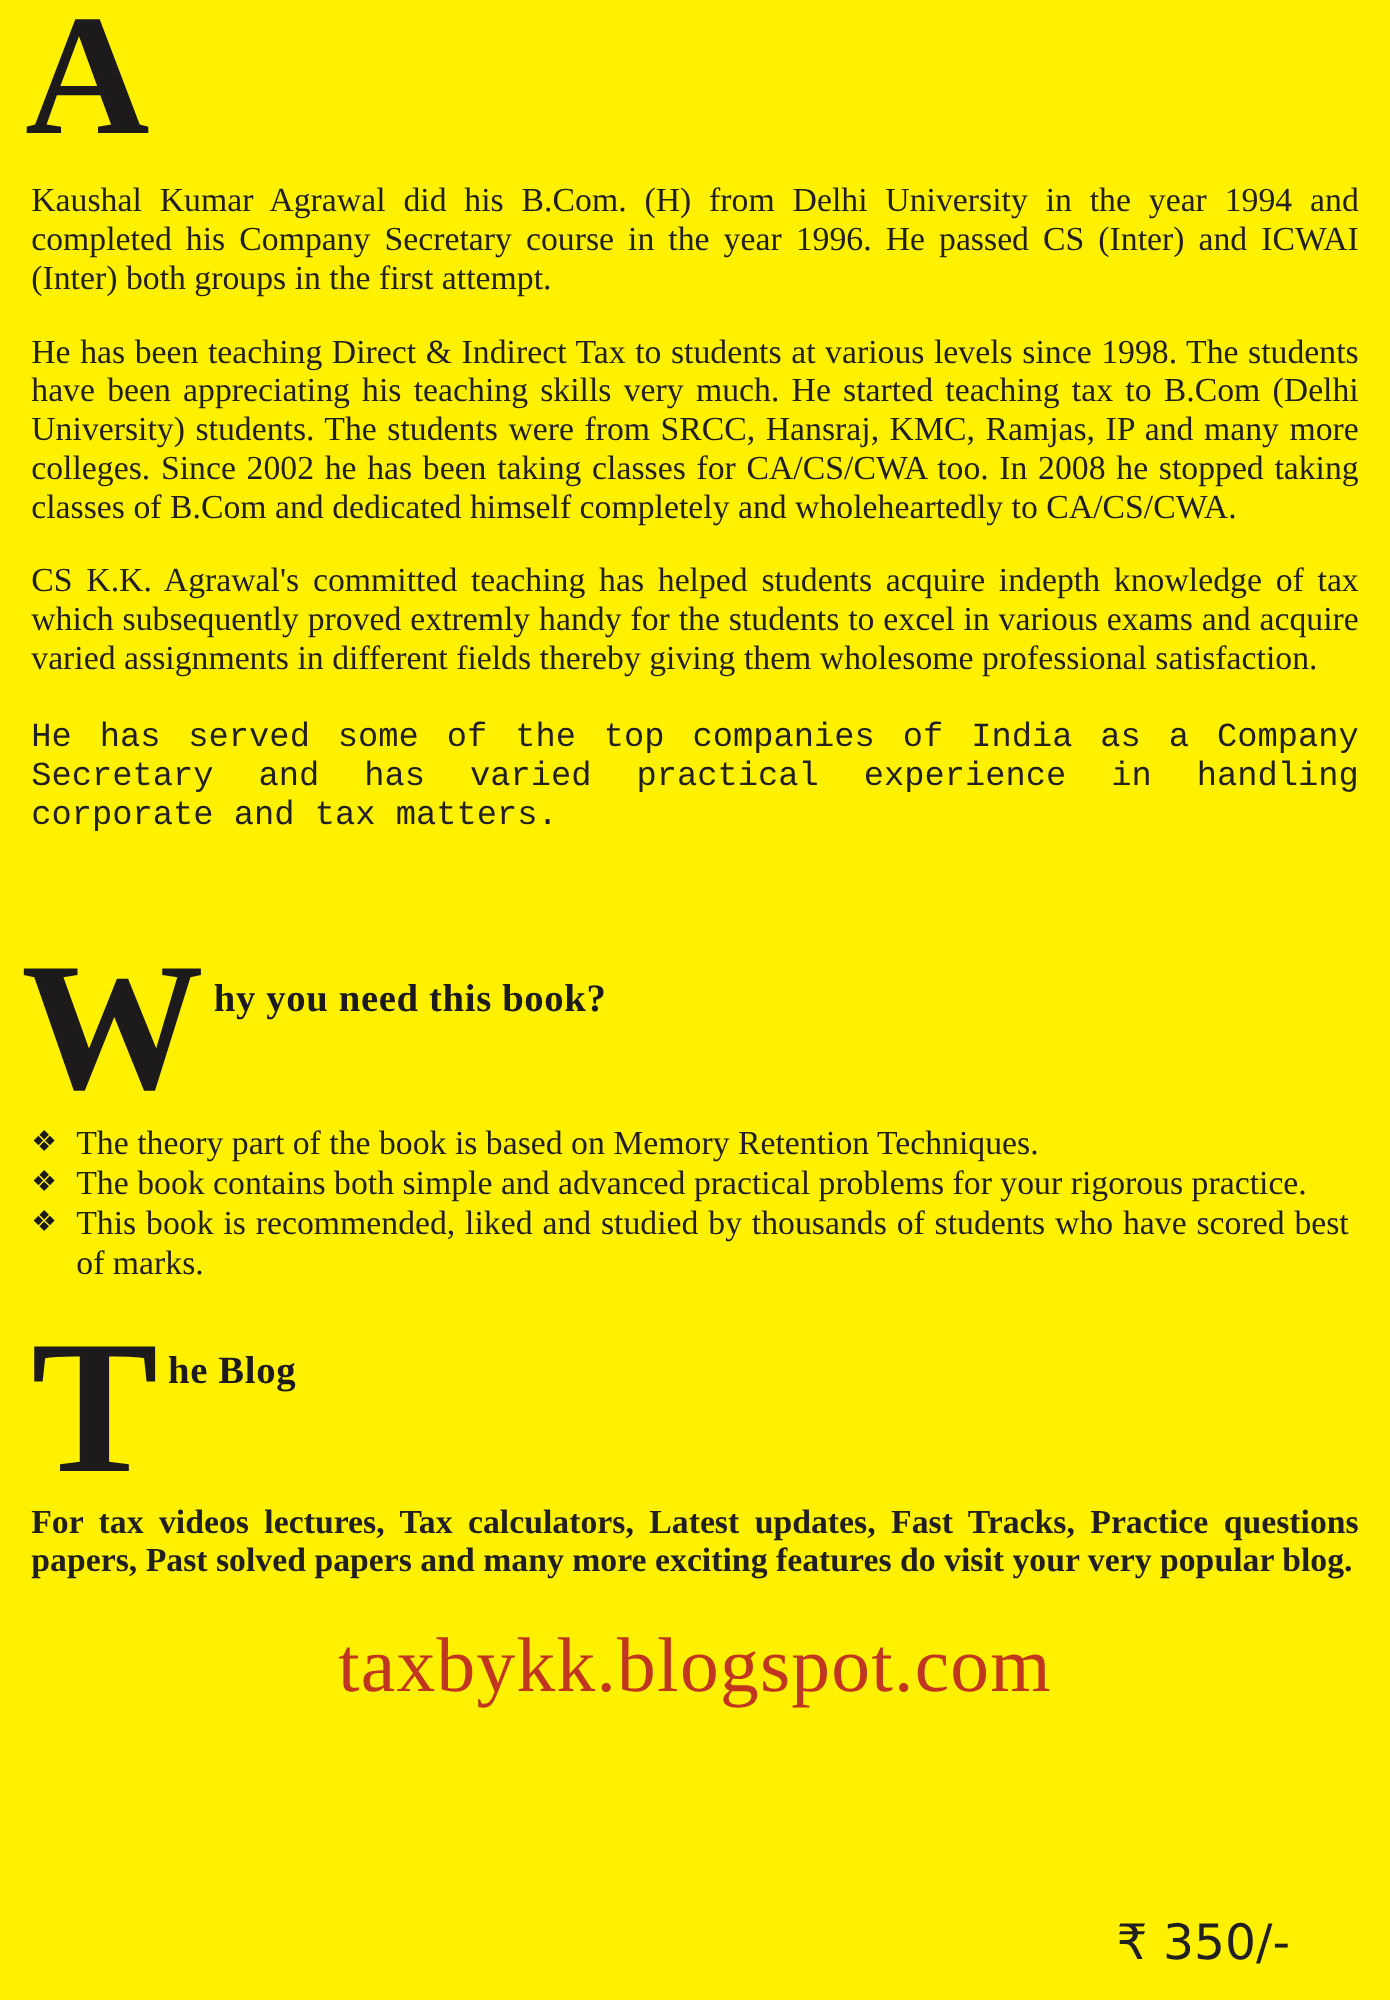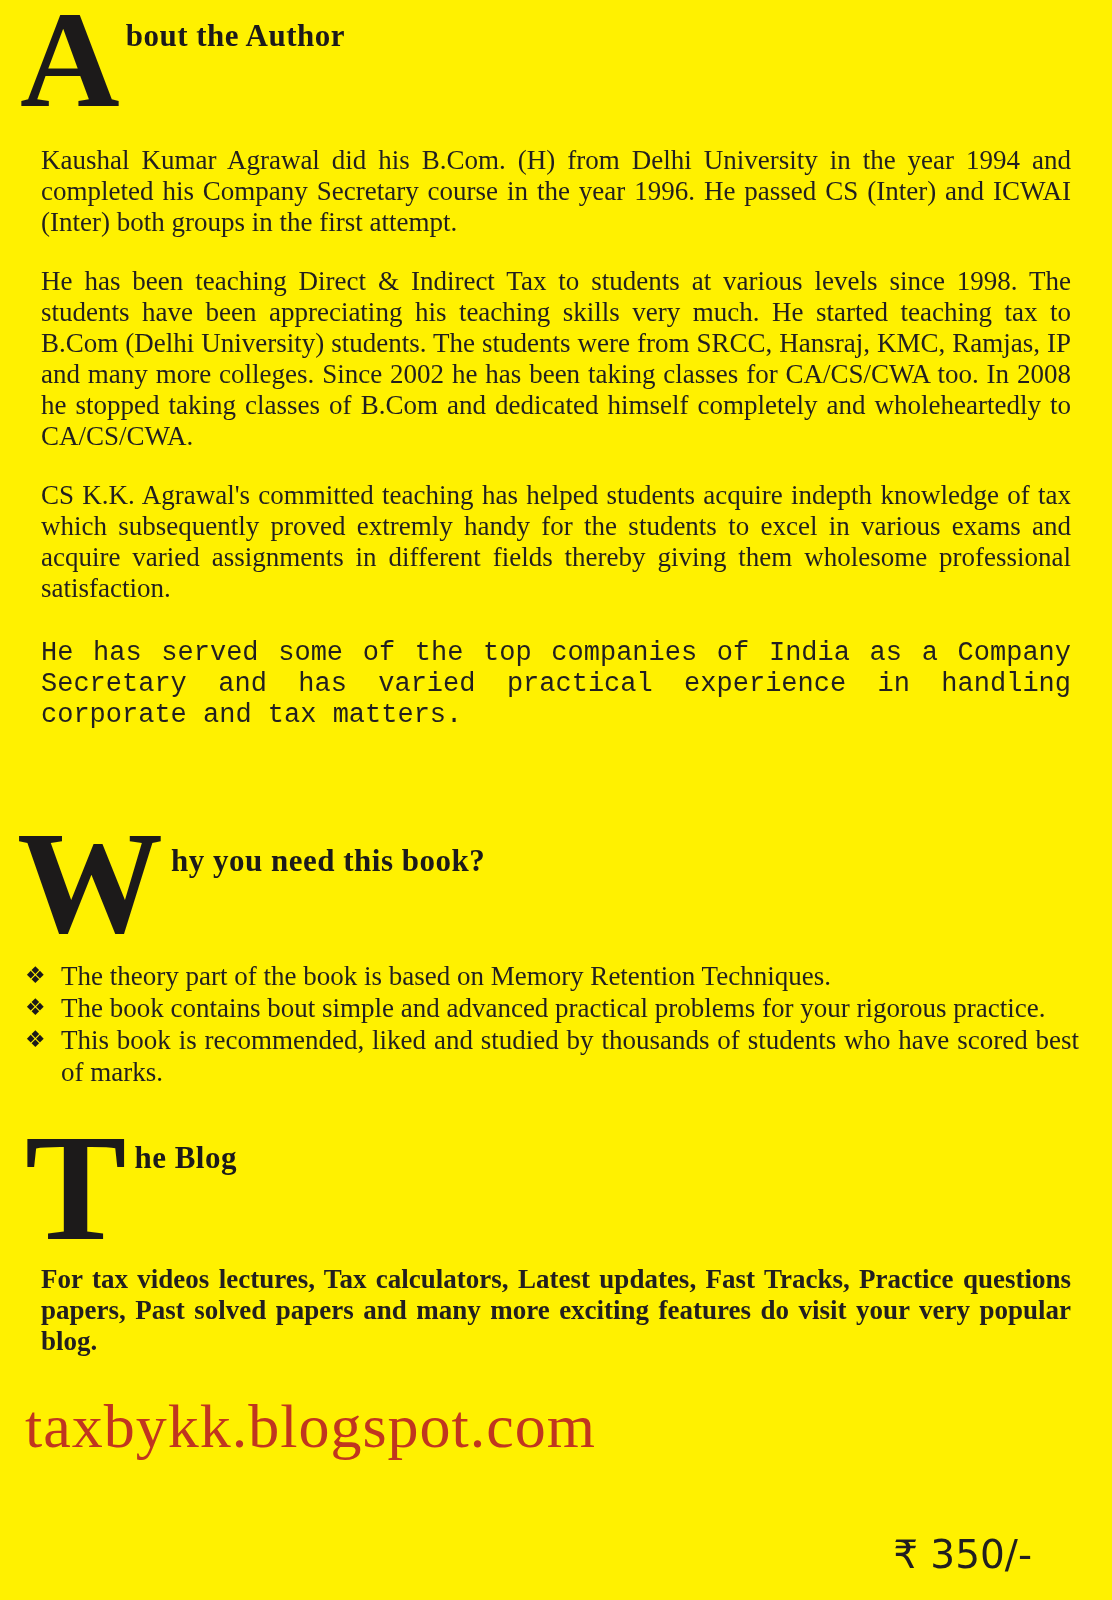--- a/index.html
+++ b/index.html
@@ -42,21 +42,21 @@
   .about-head { margin-top: 10px; }
   .about-head .head-title { margin-top: 8px; margin-left: 6px; }
   .why-head { margin-top: 100px; }
   .why-head .head-title { margin-top: 12px; margin-left: 8px; }
   .blog-head { margin-top: 46px; }
   .blog-head .head-title { margin-top: 6px; margin-left: 8px; }
   p.body {
     font-size: 27px;
     line-height: 31px;
     text-align: justify;
-    margin: 16px;
+    margin: 0;
   }
   .p-first  { margin-top: 36px !important; }
   .p-gap    { margin-top: 28px !important; }
   .p-biggap { margin-top: 52px !important; }
   .p-midgap { margin-top: 34px !important; font-family: Liberation Mono, monospace; }
   .bullets {
     margin-top: 24px;
   }
   .bullet {
     display: flex;
@@ -71,21 +71,21 @@
     color: #1C1A1A;
   }
   .bullet-text {
     flex: 1;
     text-align: justify;
     padding-right: 8px;
   }
   .blog-para { margin-top: 20px !important; font-weight: bold; }
   .blog-url {
     margin-top: 34px;
-    text-align: left;
+    text-align: center;
     font-family: "Liberation Serif", serif;
     font-size: 62px;
     color: #C0361F;
     letter-spacing: 1px;
   }
   .price {
     position: absolute;
     right: 80px;
     top: 1532px;
     font-family: "DejaVu Sans", sans-serif;
@@ -94,41 +94,40 @@
   }
 </style>
 </head>
 <body>
 
 <div class="page">
 
   <section>
     <div class="head about-head">
       <span class="dropcap dc-a">A</span>
-      <h2 class="head-title">bout the Author</h2>
     </div>
     <p class="body p-first">Kaushal Kumar Agrawal did his B.Com. (H) from Delhi University in the year 1994 and completed his Company Secretary course in the year 1996. He passed CS (Inter) and ICWAI (Inter) both groups in the first attempt.</p>
     <p class="body p-gap">He has been teaching Direct &amp; Indirect Tax to students at various levels since 1998. The students have been appreciating his teaching skills very much. He started teaching tax to B.Com (Delhi University) students. The students were from SRCC, Hansraj, KMC, Ramjas, IP and many more colleges. Since 2002 he has been taking classes for CA/CS/CWA too. In 2008 he stopped taking classes of B.Com and dedicated himself completely and wholeheartedly to CA/CS/CWA.</p>
     <p class="body p-gap">CS K.K. Agrawal's committed teaching has helped students acquire indepth knowledge of tax which subsequently proved extremly handy for the students to excel in various exams and acquire varied assignments in different fields thereby giving them wholesome professional satisfaction.</p>
     <p class="body p-midgap">He has served some of the top companies of India as a Company Secretary and has varied practical experience in handling corporate and tax matters.</p>
   </section>
 
   <section>
     <div class="head why-head">
       <span class="dropcap dc-w">W</span>
       <h2 class="head-title">hy you need this book?</h2>
     </div>
     <div class="bullets">
       <div class="bullet">
         <span class="bullet-icon">❖</span>
         <span class="bullet-text">The theory part of the book is based on Memory Retention Techniques.</span>
       </div>
       <div class="bullet">
         <span class="bullet-icon">❖</span>
-        <span class="bullet-text">The book contains bout simple and advanced practical problems for your rigorous practice.</span>
+        <span class="bullet-text">The book contains both simple and advanced practical problems for your rigorous practice.</span>
       </div>
       <div class="bullet">
         <span class="bullet-icon">❖</span>
         <span class="bullet-text">This book is recommended, liked and studied by thousands of students who have scored best of marks.</span>
       </div>
     </div>
   </section>
 
   <section>
     <div class="head blog-head">

